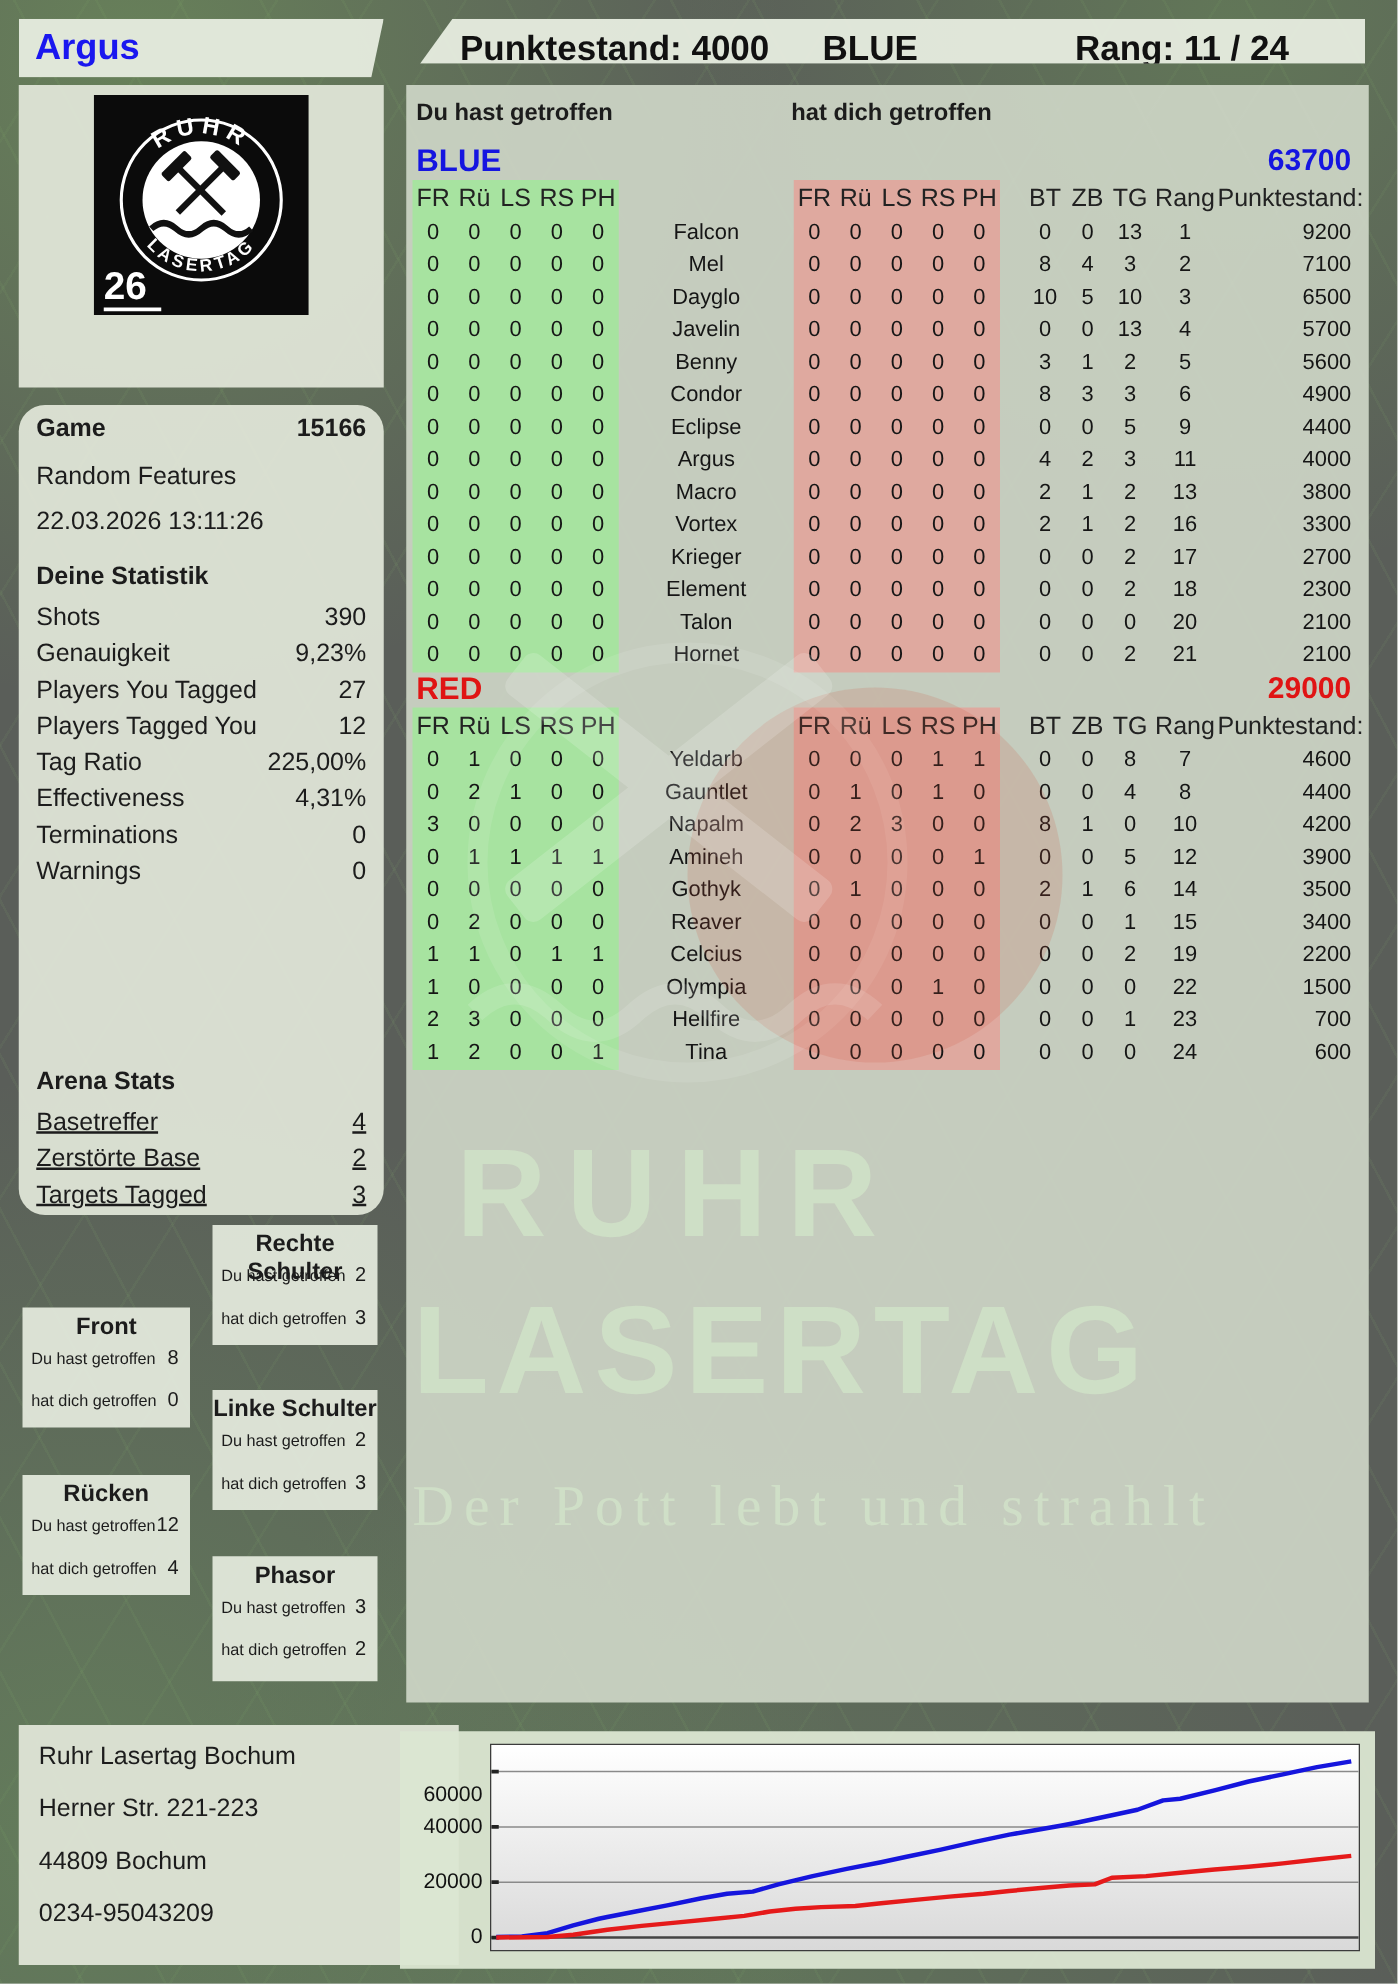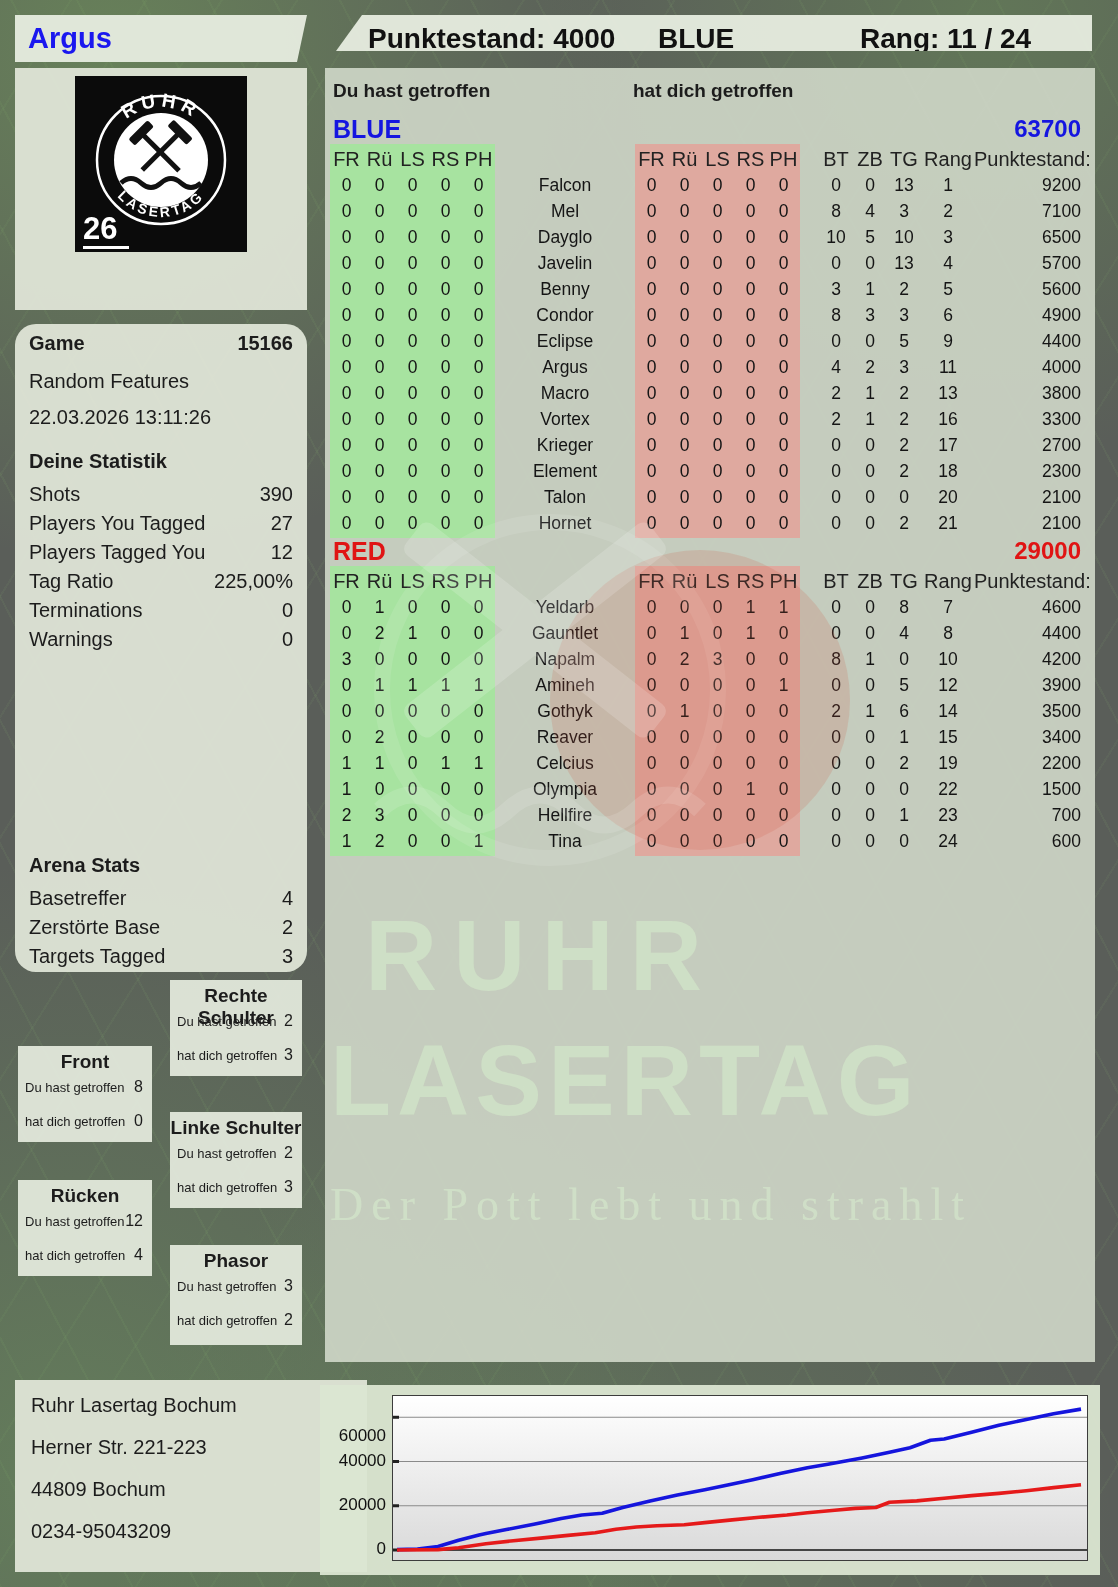--- a/index.html
+++ b/index.html
@@ -127,42 +127,50 @@
     </div>
     <div class="abs" style="top:46px;">Random Features</div>
     <div class="abs" style="top:82px;">22.03.2026 13:11:26</div>
     <div class="abs b" style="top:126px;">Deine Statistik</div>
     <div class="abs" style="top:156px;" id="stats-rows">
         <div class="srow">
           <span>Shots</span>
           <span>390</span>
         </div>
         <div class="srow">
+          <span>Genauigkeit</span>
+          <span>9,23%</span>
+        </div>
+        <div class="srow">
           <span>Players You Tagged</span>
           <span>27</span>
         </div>
         <div class="srow">
           <span>Players Tagged You</span>
           <span>12</span>
         </div>
         <div class="srow">
           <span>Tag Ratio</span>
           <span>225,00%</span>
         </div>
         <div class="srow">
+          <span>Effectiveness</span>
+          <span>4,31%</span>
+        </div>
+        <div class="srow">
           <span>Terminations</span>
           <span>0</span>
         </div>
         <div class="srow">
           <span>Warnings</span>
           <span>0</span>
         </div>
       </div>
     <div class="abs b" style="top:530px;">Arena Stats</div>
-    <div class="abs" style="top:560px;" id="arena-rows">
+    <div class="abs" style="top:560px;text-decoration:underline;" id="arena-rows">
         <div class="srow">
           <span>Basetreffer</span>
           <span>4</span>
         </div>
         <div class="srow">
           <span>Zerstörte Base</span>
           <span>2</span>
         </div>
         <div class="srow">
           <span>Targets Tagged</span>

